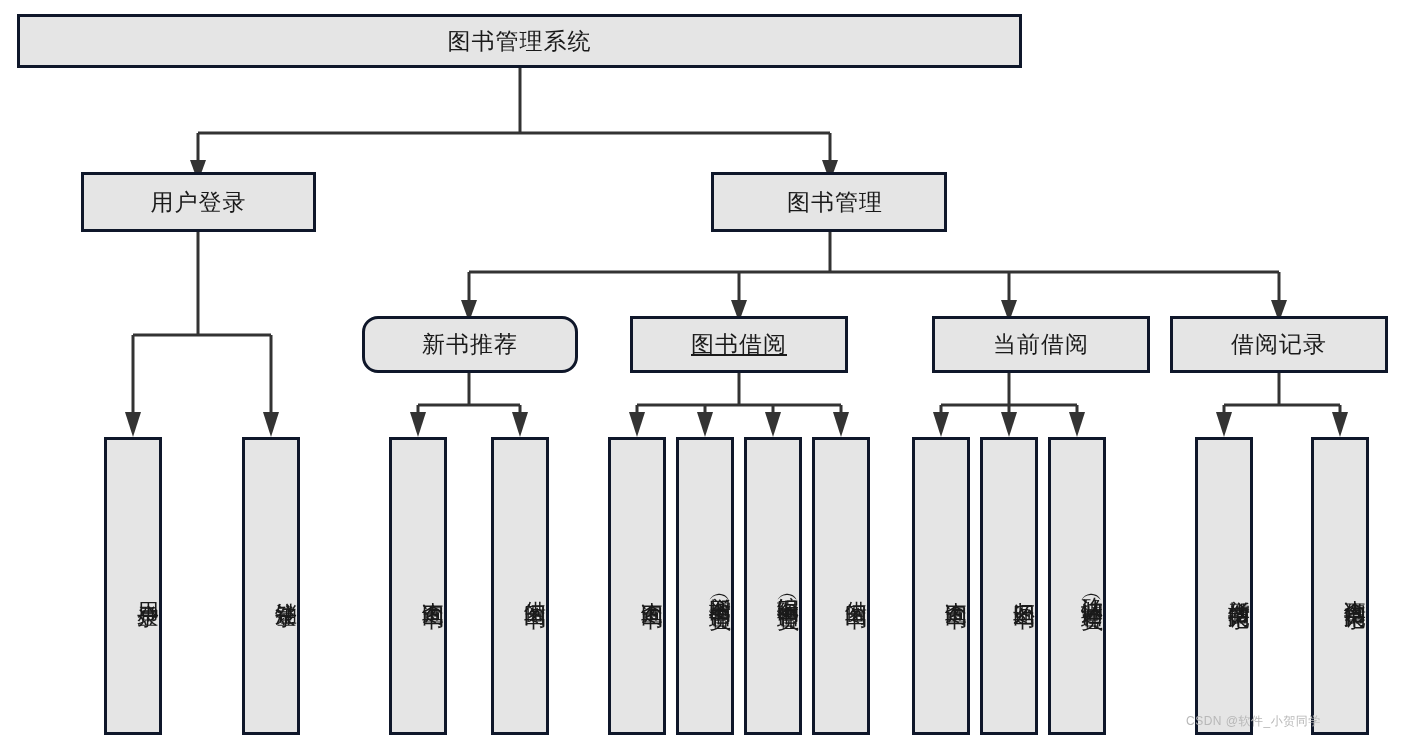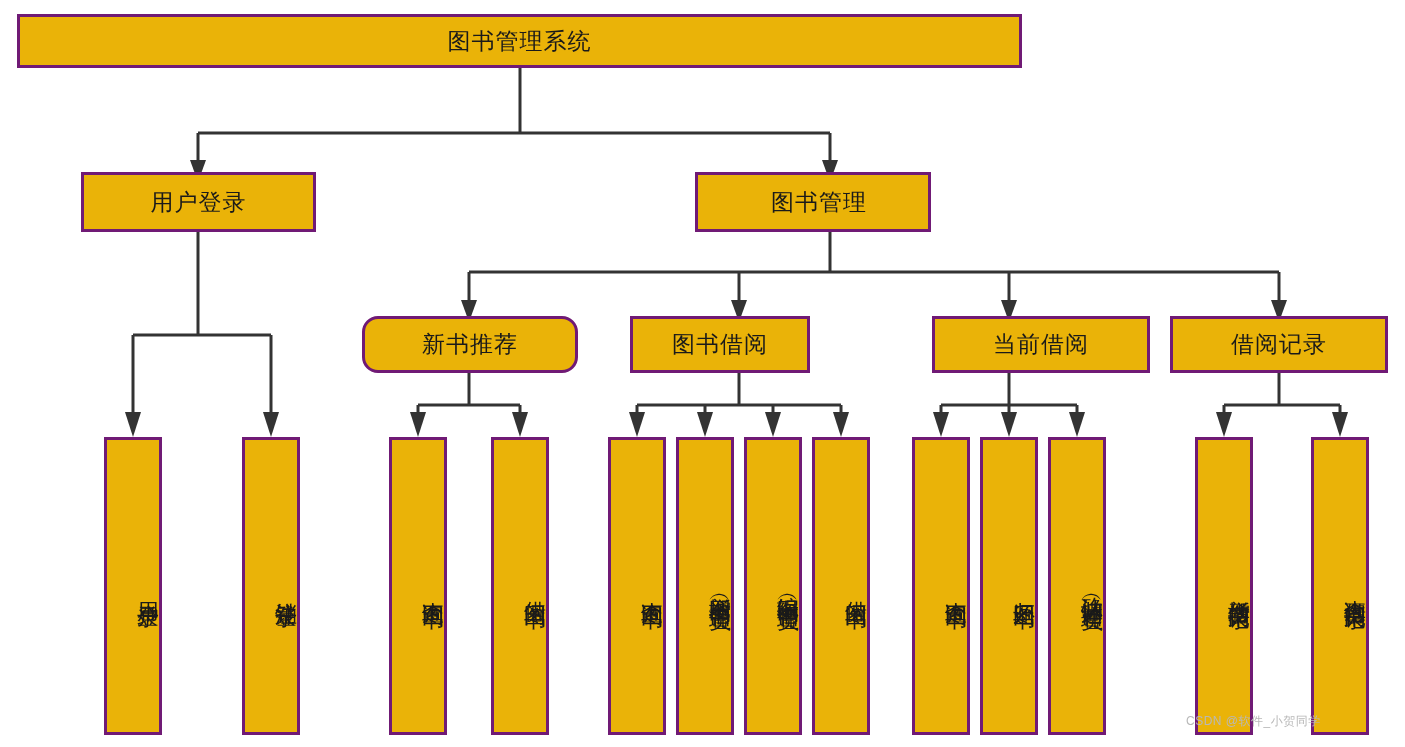--- a/index.html
+++ b/index.html
@@ -16,22 +16,22 @@
   }
   #canvas {
     position: absolute;
     left: 0; top: 0;
     width: 1405px;
     height: 747px;
   }
   .node {
     position: absolute;
     box-sizing: border-box;
-    background: #eab308;
-    border: 3px solid #701a75;
+    background: #e5e5e5;
+    border: 3px solid #0f172a;
     display: flex;
     align-items: center;
     justify-content: center;
     color: #1a1a1a;
   }
   .node.horiz {
     font-size: 23px;
     letter-spacing: 1px;
   }
   .node.vert {
@@ -134,29 +134,29 @@
 </svg>
 
 <div class="node horiz" style="left:17px; top:14px; width:1005px; height:54px;">
   <span>图书管理系统</span>
 </div>
 
 <div class="node horiz" style="left:81px; top:172px; width:235px; height:60px;">
   <span>用户登录</span>
 </div>
 
-<div class="node horiz" style="left:695px; top:172px; width:236px; height:60px;padding-left:12px;">
+<div class="node horiz" style="left:711px; top:172px; width:236px; height:60px;padding-left:12px;">
   <span>图书管理</span>
 </div>
 
 <div class="node horiz" style="left:362px; top:316px; width:216px; height:57px;border-radius:16px;">
   <span>新书推荐</span>
 </div>
 
-<div class="node horiz" style="left:630px; top:316px; width:180px; height:57px;">
+<div class="node horiz" style="left:630px; top:316px; width:218px; height:57px;text-decoration:underline;">
   <span>图书借阅</span>
 </div>
 
 <div class="node horiz" style="left:900px; top:316px; width:218px; height:57px;margin-left:32px;">
   <span>当前借阅</span>
 </div>
 
 <div class="node horiz" style="left:1170px; top:316px; width:218px; height:57px;">
   <span>借阅记录</span>
 </div>

